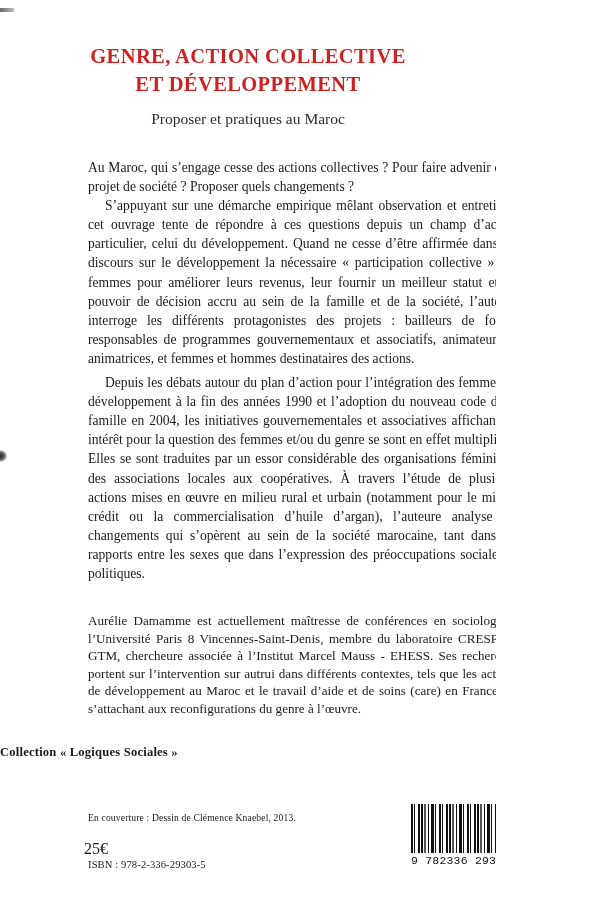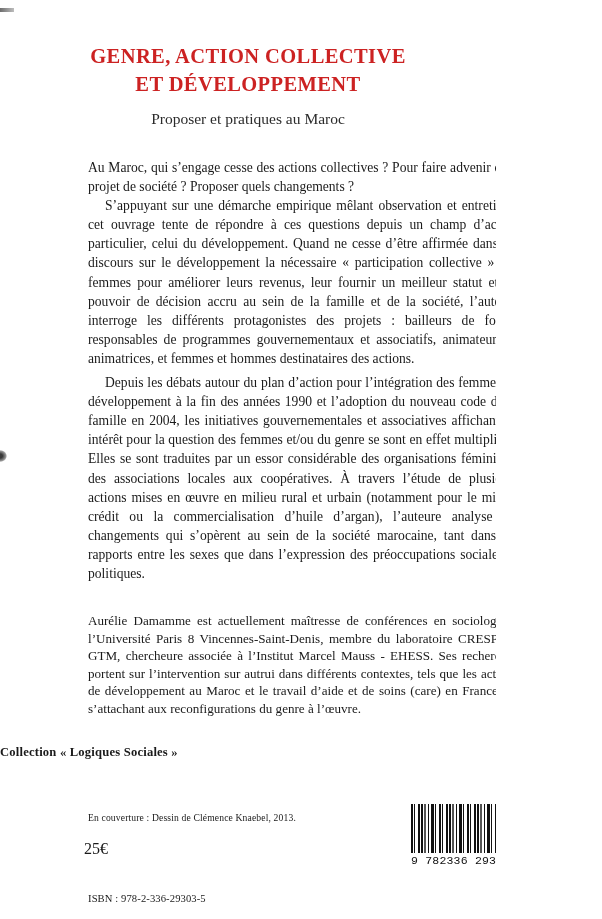--- a/index.html
+++ b/index.html
@@ -136,21 +136,20 @@
     font-size: 16px;
     line-height: 17px;
   }
   .isbn {
     position: absolute;
     left: 88px;
     top: 858px;
     font-size: 10.6px;
     line-height: 13px;
     letter-spacing: 0.1px;
-    margin-top: 34px;
   }
 
   
   .barcode-wrap {
     position: absolute;
     left: 411px;
     top: 804px;
     width: 110px;
   }
   .barcode-bars {

